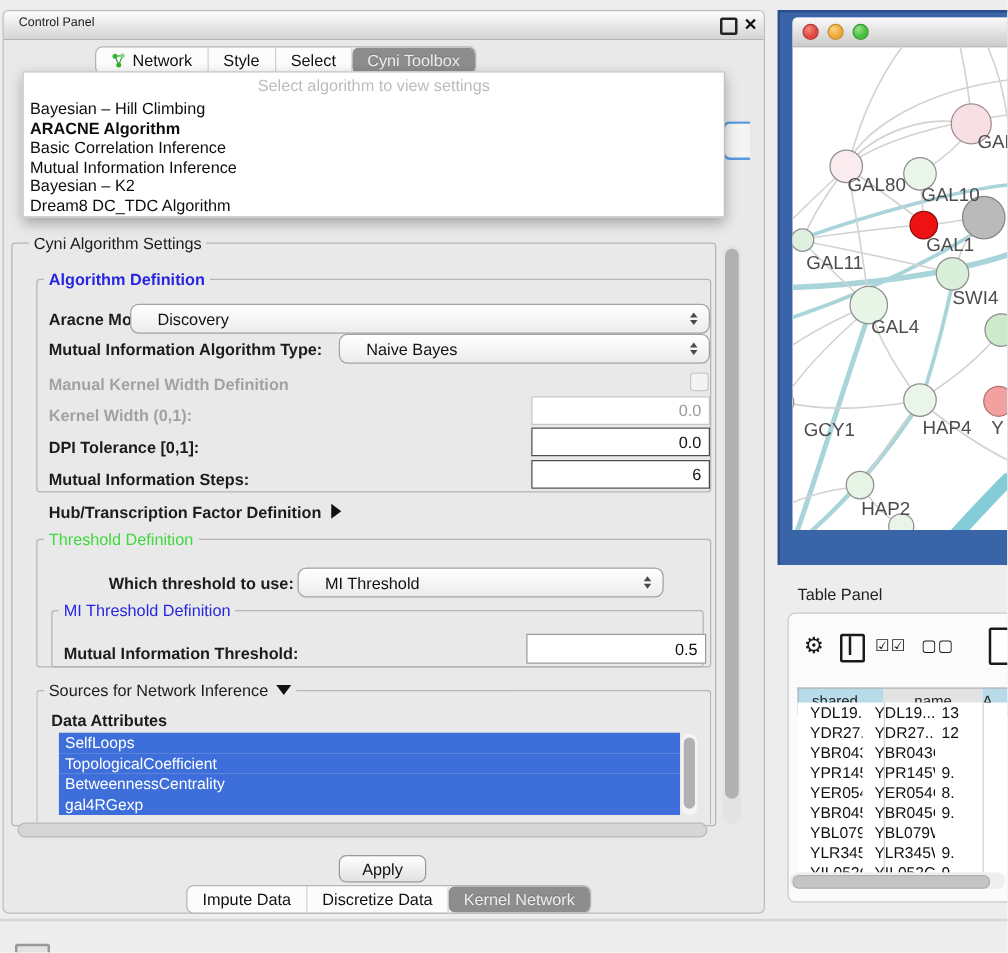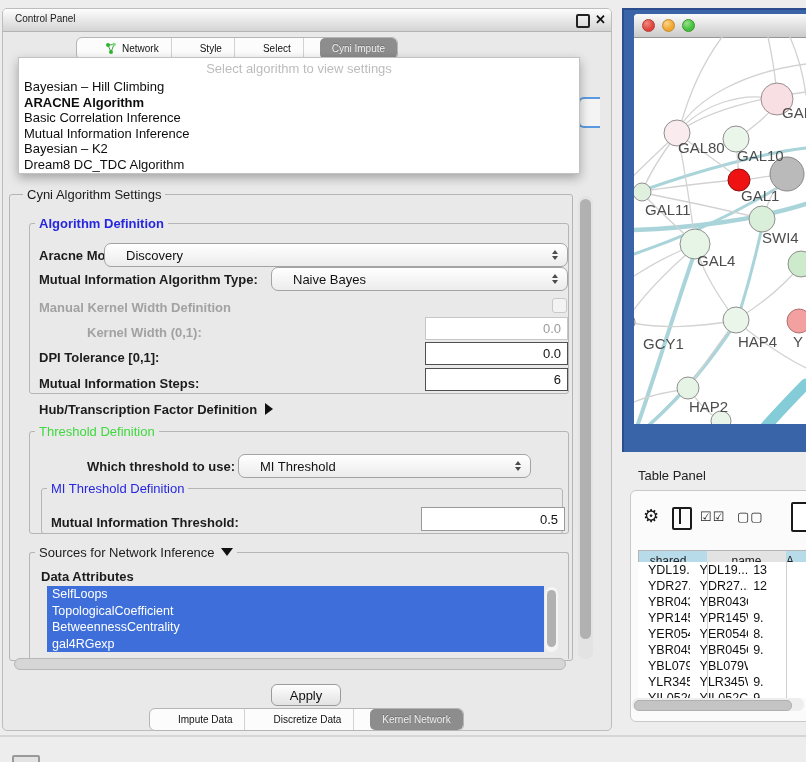--- a/index.html
+++ b/index.html
@@ -9,21 +9,21 @@
 
   
   #cpanel{left:2px;top:8px;width:610px;height:723px;background:#e9e9e9;border:1px solid #bdbdbd;border-radius:5px;box-sizing:border-box;}
   #cp-titlebar{left:0;top:0;width:100%;height:22px;background:linear-gradient(#fdfdfd,#d4d4d4);border-bottom:1px solid #b3b3b3;border-radius:4px 4px 0 0;}
   #cp-title{left:12px;top:4px;font-size:10px;color:#1a1a1a;}
   #float-btn{right:21px;top:5px;width:10px;height:10px;border:2px solid #222;border-radius:2px;}
   #close-btn{right:5px;top:3px;font-size:13px;font-weight:bold;color:#111;}
 
   
   .tabbar{display:flex;align-items:stretch;height:23px;background:#fcfcfc;border:1px solid #b5b5b5;border-radius:6px;overflow:hidden;box-sizing:border-box;}
-  .tab{display:flex;align-items:center;padding:0 12px;font-size:10px;color:#111;border-right:1px solid #d2d2d2;white-space:nowrap;margin-left:16px;}
+  .tab{display:flex;align-items:center;padding:0 12px;font-size:13px;color:#111;border-right:1px solid #d2d2d2;white-space:nowrap;}
   .tab:last-child{border-right:none;}
   .tab.sel{background:#8d8d8d;color:#efefef;border-radius:5px;border-right:none;text-shadow:0 -1px 0 #6e6e6e;}
   .tab .ticon{margin-right:5px;display:inline-flex;}
 
   
   #algo-popup{left:18px;top:57px;width:560px;height:115px;background:#ffffff;border:1px solid #c2c2c2;box-shadow:0 4px 10px rgba(0,0,0,.3);z-index:5;}
   #popup-prompt{left:0;top:3px;width:100%;text-align:center;font-size:13px;color:#bcbcbc;}
   #popup-list{left:5px;top:21px;right:5px;}
   .popt{font-size:13px;color:#0d0d0d;line-height:15.6px;white-space:nowrap;}
   .popt.bold{font-weight:bold;}
@@ -104,21 +104,21 @@
           </span>
           <span>Network</span>
         </div>
         <div class="tab">
           <span>Style</span>
         </div>
         <div class="tab">
           <span>Select</span>
         </div>
         <div class="tab sel">
-          <span>Cyni Impute</span>
+          <span>Cyni Toolbox</span>
         </div>
       </div>
 
     <div class="abs group" style="left:6px;top:185px;width:564px;height:467px;"></div>
     <span class="abs glabel" style="left:20px;top:178px;color:#1c1c1c;">Cyni Algorithm Settings</span>
 
     <div class="abs group" style="left:26px;top:214px;width:540px;height:171px;"></div>
     <span class="abs glabel blue" style="left:32px;top:207px;font-weight:bold;">Algorithm Definition</span>
 
     <span class="abs blab" style="left:36px;top:239px;">Aracne Mode:</span>
@@ -135,21 +135,21 @@
       <span>Naive Bayes</span>
       <span class="stepper">
           <i class="up"></i>
           <i class="dn"></i>
         </span>
     </div>
 
     <span class="abs blab dis" style="left:36px;top:291px;">Manual Kernel Width Definition</span>
     <div class="abs checkbox" style="left:549px;top:289px;"></div>
 
-    <span class="abs blab dis" style="left:36px;top:316px;margin-left:48px;">Kernel Width (0,1):</span>
+    <span class="abs blab dis" style="left:36px;top:316px;">Kernel Width (0,1):</span>
     <div class="abs numfield dis" style="left:422px;top:308px;width:143px;height:23px;">
       <span>0.0</span>
     </div>
 
     <span class="abs blab" style="left:36px;top:341px;">DPI Tolerance [0,1]:</span>
     <div class="abs numfield strong" style="left:422px;top:333px;width:143px;height:23px;">
       <span>0.0</span>
     </div>
 
     <span class="abs blab" style="left:36px;top:367px;">Mutual Information Steps:</span>

